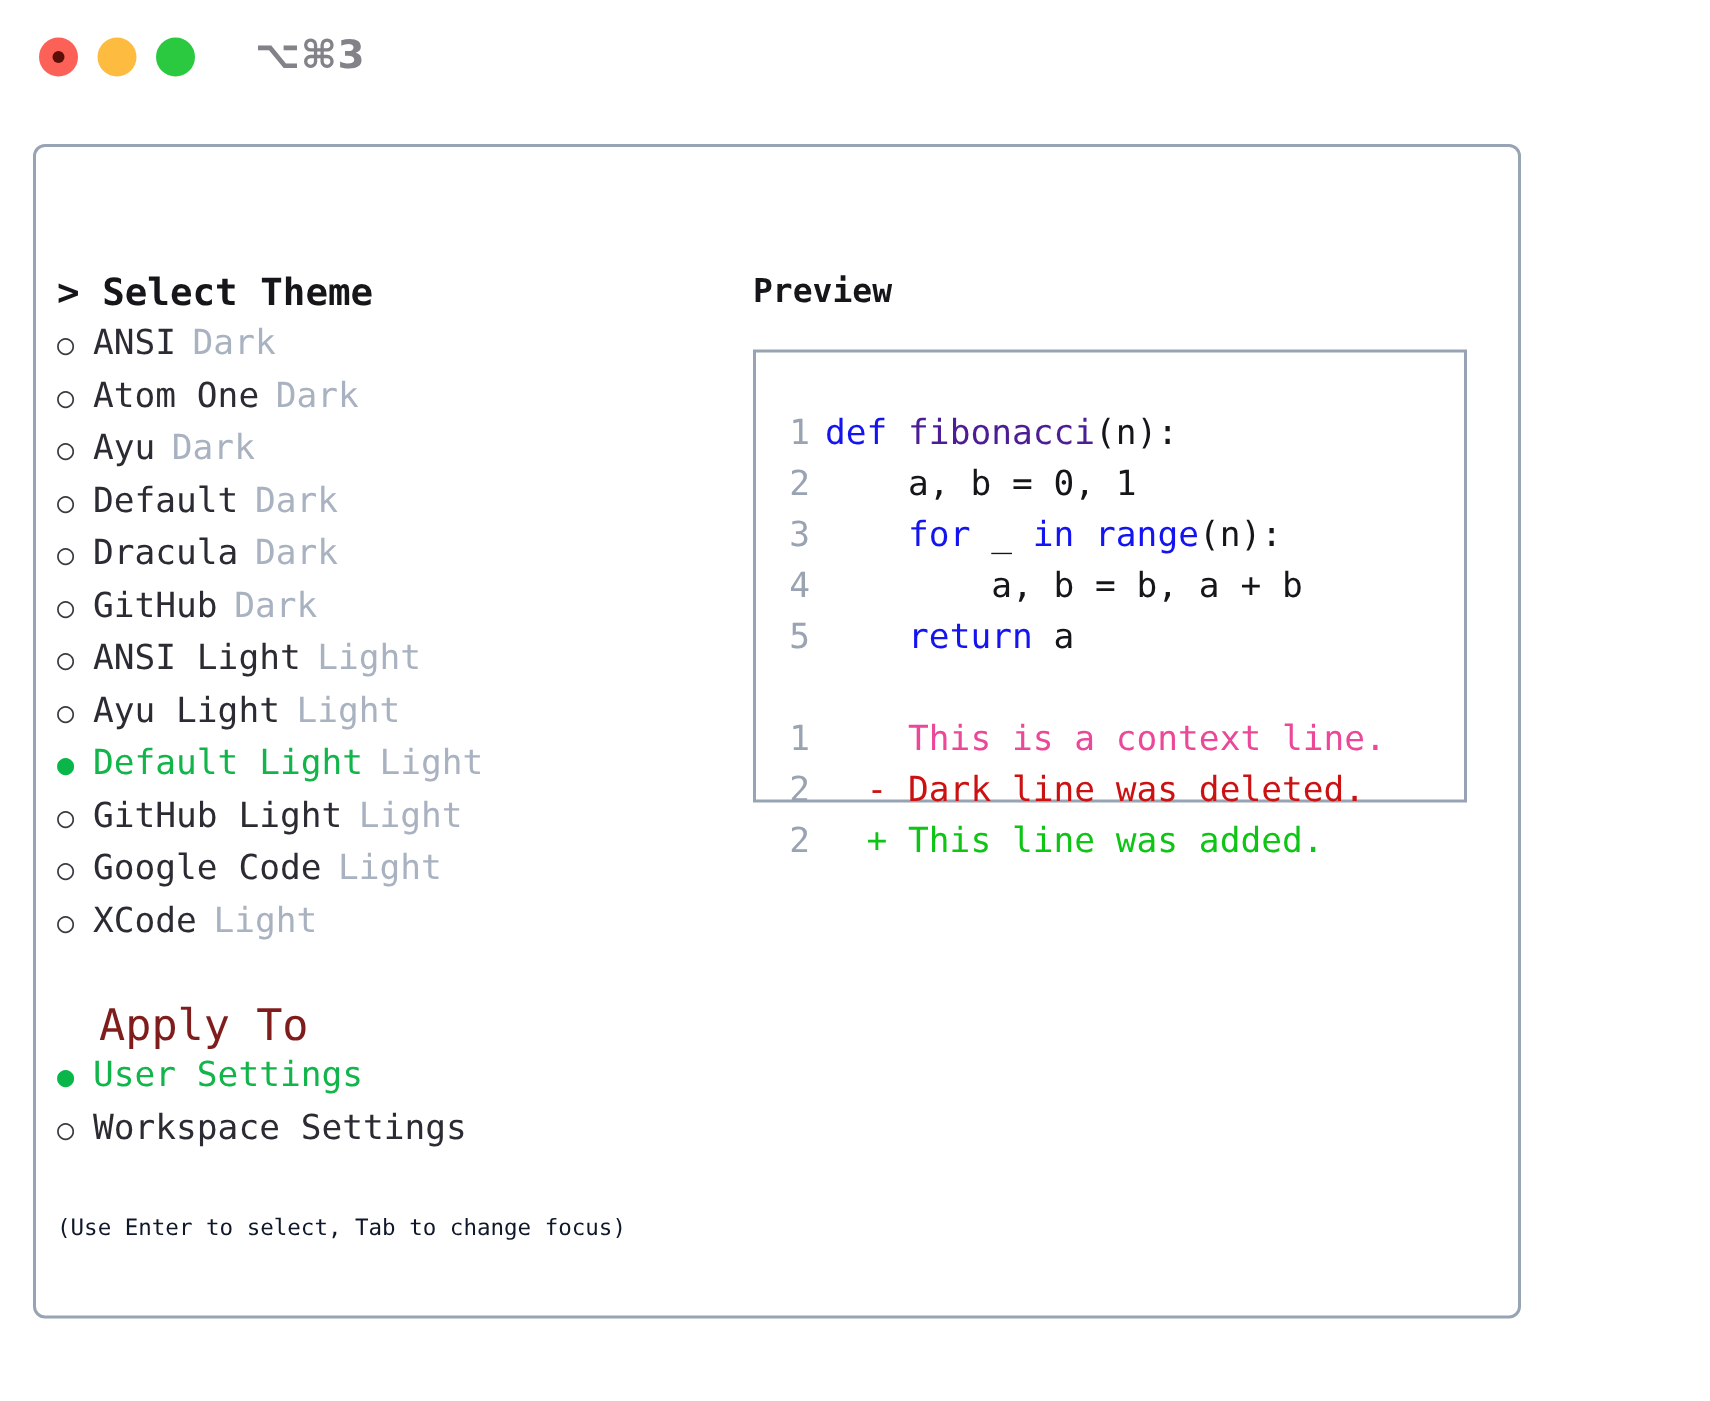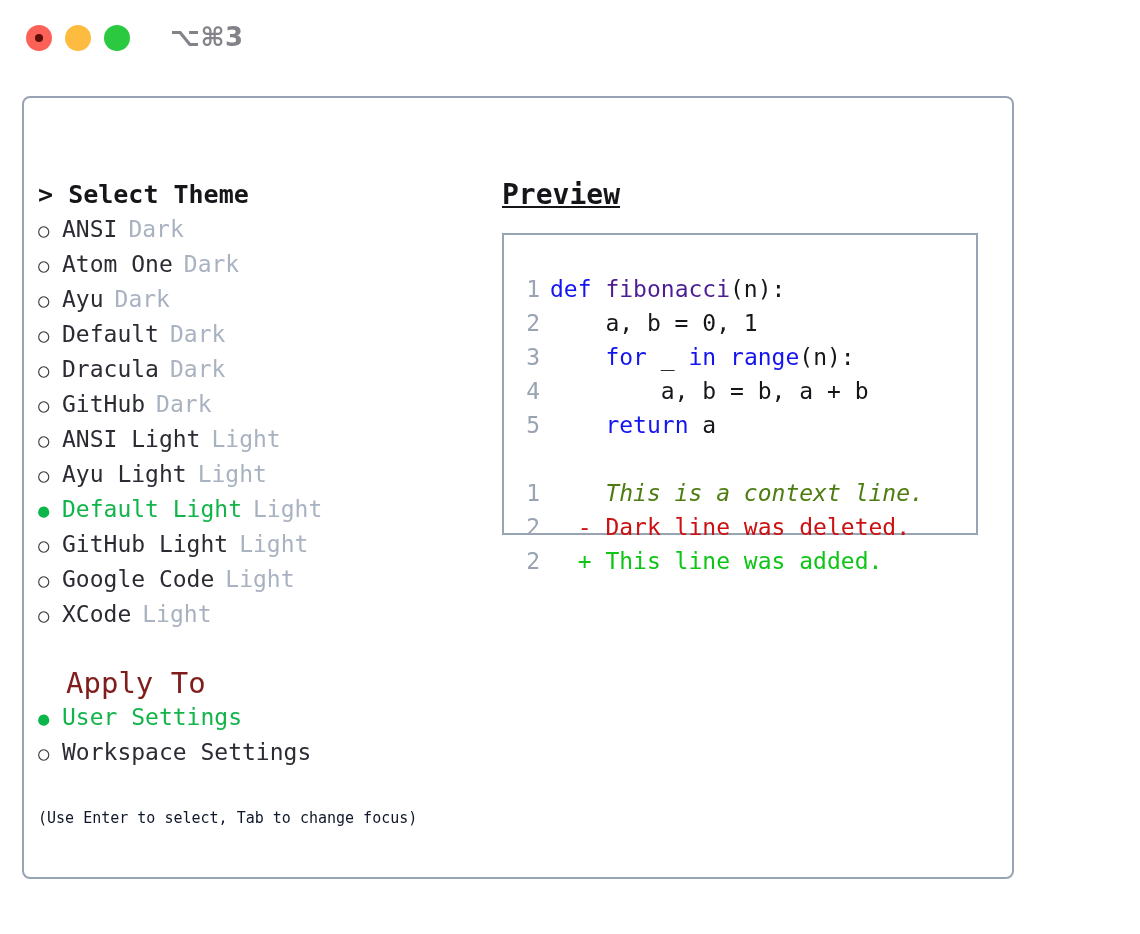--- a/index.html
+++ b/index.html
@@ -153,25 +153,24 @@
   }
 
   
   .right-col {
     position: absolute;
     left: 478px;
     top: 48px;
     width: 500px;
   }
   .preview-title {
-    font-size: 28px;
+    font-size: 22px;
     font-weight: bold;
     color: #16161a;
     line-height: 34px;
-    text-decoration: underline;
   }
   .preview-box {
     margin-top: 21px;
     width: 476px;
     height: 302px;
     border: 2px solid #98a3b4;
     box-sizing: border-box;
     background: #ffffff;
     position: relative;
   }
@@ -198,21 +197,21 @@
   }
   .code-text { white-space: pre; }
 
   .tok-kw   { color: #1414f0; }
   .tok-fn   { color: #4c1d95; }
   .tok-plain{ color: #16161a; }
   .tok-bi   { color: #1414f0; }
 
   .blank-line { height: 34px; }
 
-  .diff-ctx { color: #4d7c0f; font-style: italic; }
+  .diff-ctx { color: #ec4899; }
   .diff-del { color: #cb1111; }
   .diff-add { color: #0ec516; text-align: center; }
 </style>
 </head>
 <body>
 
 <div class="app-window">
 
   <div class="titlebar">
     <div class="traffic-lights">

